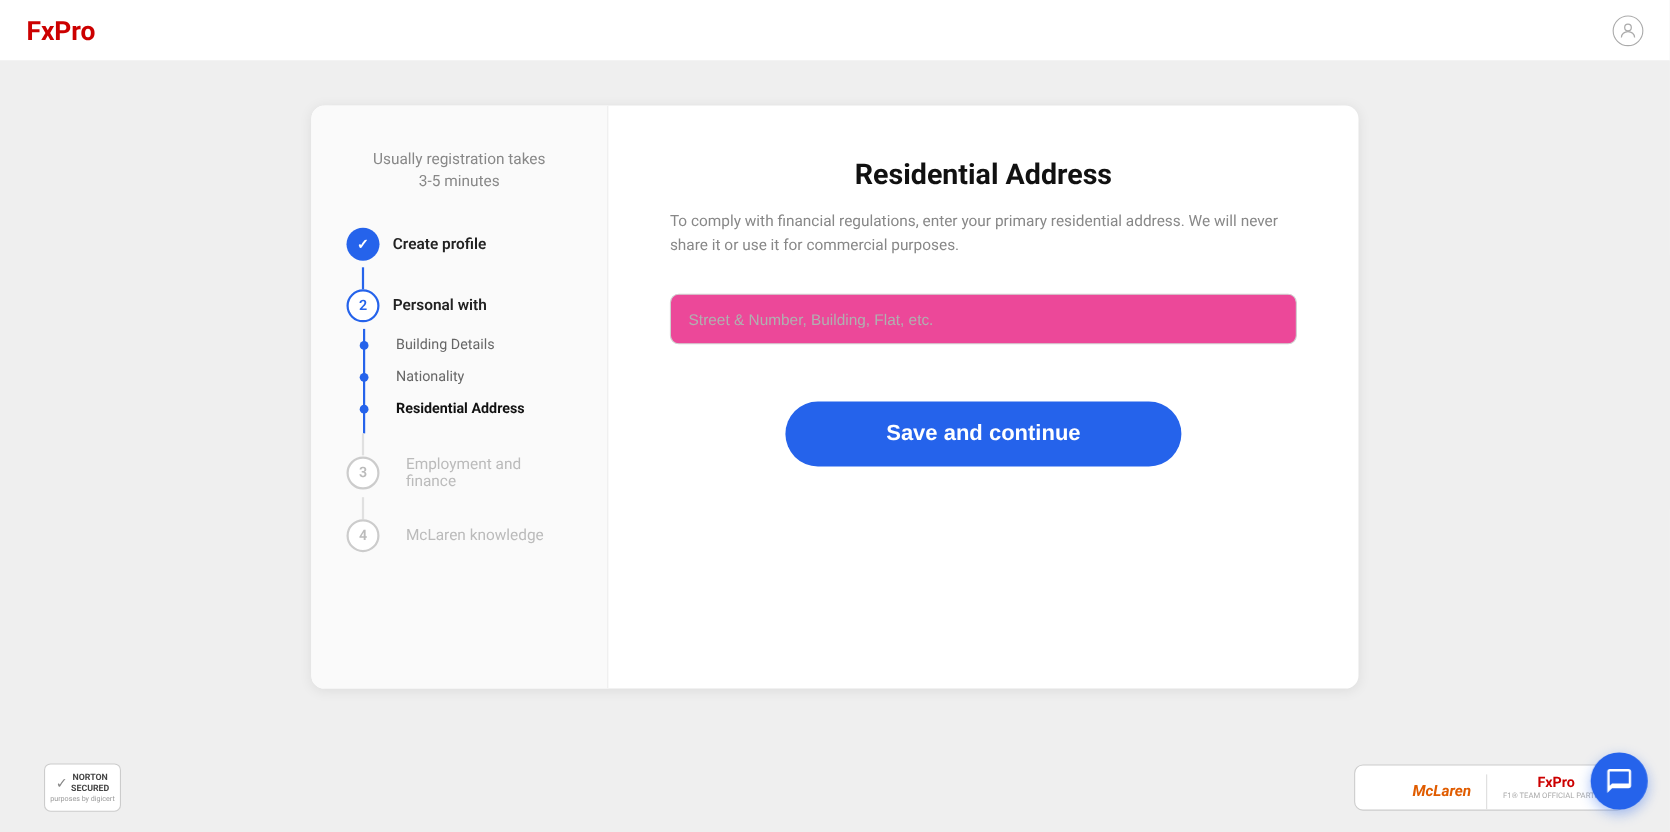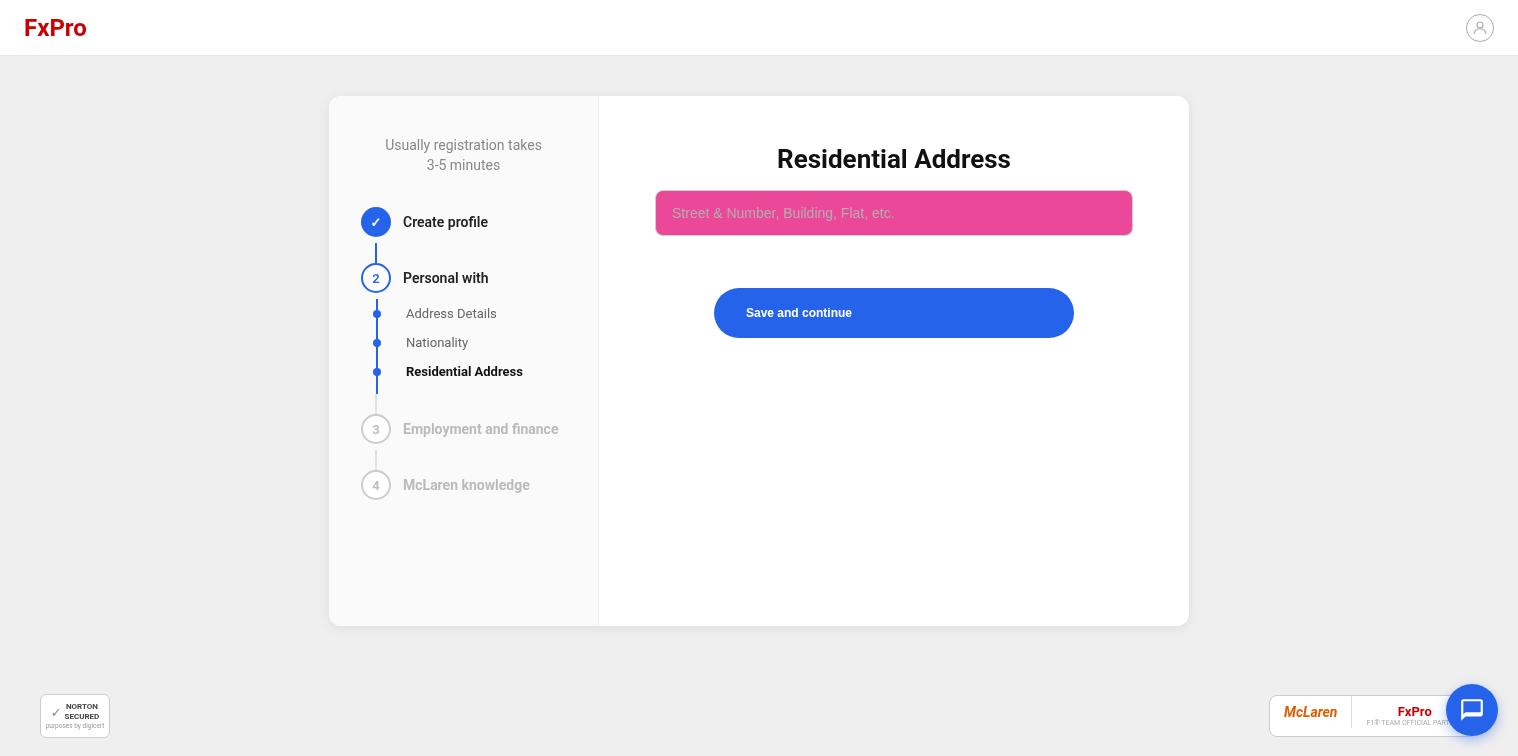--- a/index.html
+++ b/index.html
@@ -49,21 +49,21 @@
       align-items: flex-start;
       justify-content: center;
       padding: 40px 20px;
       background: #efefef;
     }
 
     .card {
       background: #fff;
       border-radius: 12px;
       display: flex;
-      width: 860px;
+      width: 952px;
       min-height: 530px;
       box-shadow: 0 2px 12px rgba(0,0,0,0.08);
       overflow: hidden;
     }
 
     
     .sidebar {
       width: 270px;
       background: #fafafa;
       padding: 40px 32px;
@@ -121,21 +121,22 @@
       color: #bbb;
     }
 
     .step-label {
       font-size: 14px;
       font-weight: 600;
       color: #222;
     }
     .step-label.inactive {
       color: #bbb;
-      font-weight: 700;
+      font-weight: 400;
+      margin-left: 12px;
     }
 
     
     .substeps {
       margin-left: 15px;
       border-left: 2px solid #2563eb;
       padding-left: 28px;
       padding-bottom: 8px;
       display: flex;
       flex-direction: column;
@@ -231,24 +232,24 @@
     .btn-save {
       display: block;
       width: 100%;
       max-width: 360px;
       margin: 32px auto 0;
       background: #2563eb;
       color: #fff;
       border: none;
       border-radius: 40px;
       padding: 18px 32px;
-      font-size: 12px;
+      font-size: 20px;
       font-weight: 600;
       cursor: pointer;
-      text-align: left;
+      text-align: center;
       transition: background 0.2s;
     }
 
     
     .footer {
       background: #efefef;
       padding: 18px 40px;
       display: flex;
       align-items: center;
       justify-content: space-between;
@@ -292,26 +293,27 @@
       font-size: 11.5px;
       color: #777;
     }
     .footer-legal a {
       color: #2563eb;
       text-decoration: none;
     }
 
     .footer-partner {
       display: flex;
-      align-items: flex-start;
+      align-items: flex-end;
       border: 1.5px solid #ccc;
       border-radius: 8px;
       overflow: hidden;
       background: #fff;
       flex-shrink: 0;
+      padding-left: 38px;
     }
     .partner-mclaren {
       padding: 8px 14px;
       border-right: 1px solid #ddd;
       font-size: 12px;
       font-weight: 700;
       color: #e05c00;
       font-style: italic;
     }
     .partner-fxpro {
@@ -384,21 +386,21 @@
 
         <div class="step-connector blue"></div>
 
         <div class="step-group">
           <div class="step-main">
             <div class="step-circle active">2</div>
             <span class="step-label">Personal with</span>
           </div>
           <div class="substeps">
             <div class="substep">
-              <span class="substep-label">Address Details</span>
+              <span class="substep-label">Building Details</span>
             </div>
             <div class="substep">
               <span class="substep-label">Nationality</span>
             </div>
             <div class="substep">
               <span class="substep-label current">Residential Address</span>
             </div>
           </div>
         </div>
 
@@ -418,20 +420,21 @@
             <div class="step-circle inactive">4</div>
             <span class="step-label inactive">McLaren knowledge</span>
           </div>
         </div>
 
       </div>
     </aside>
 
     <section class="panel">
       <h1 class="panel-title">Residential Address</h1>
+      <p class="panel-desc">To comply with financial regulations, enter your primary residential address. We will never share it or use it for commercial purposes.</p>
 
       <div class="form-group">
         <input type="text" class="form-input" placeholder="Street &amp; Number, Building, Flat, etc." style="">
       </div>
 
 
       <button class="btn-save">Save and continue</button>
     </section>
 
   </div>

